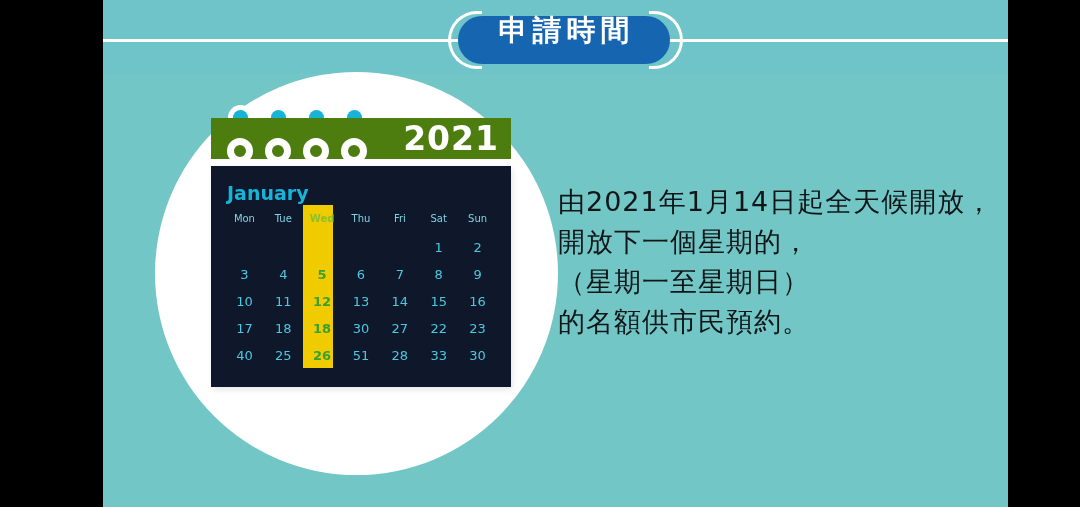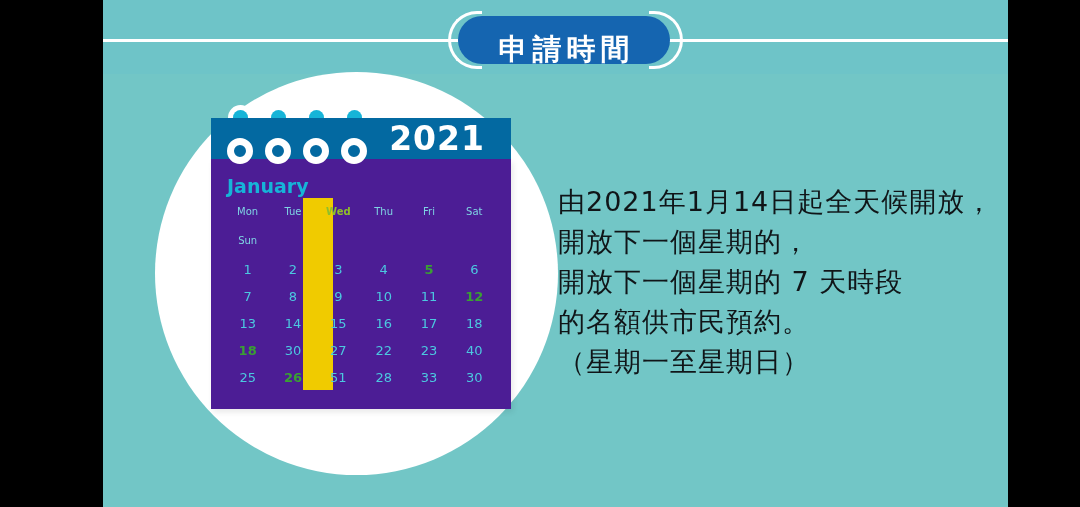--- a/index.html
+++ b/index.html
@@ -75,21 +75,21 @@
   
   .title-pill {
     position: absolute;
     left: 355px;
     top: 16px;
     width: 212px;
     height: 48px;
     background: #1565b0;
     border-radius: 26px;
     display: flex;
-    align-items: flex-end;
+    align-items: flex-start;
     justify-content: center;
   }
   .title-pill .title-text {
     color: #ffffff;
     font-size: 29px;
     font-weight: bold;
     letter-spacing: 5px;
     text-indent: 5px;
     line-height: 1;
     font-family: "DejaVu Sans", sans-serif;
@@ -131,25 +131,25 @@
     box-shadow: 0 0 0 5px #ffffff;
   }
   .ring.r1 { left: 4px; }
   .ring.r2 { left: 42px; }
   .ring.r3 { left: 80px; }
   .ring.r4 { left: 118px; }
 
   .cal-head {
     position: relative;
     height: 41px;
-    background: #0369a1;
+    background: #4d7c0f;
     display: flex;
     align-items: center;
     justify-content: flex-end;
-    padding-right: 26px;
+    padding-right: 12px;
     box-sizing: border-box;
     z-index: 3;
   }
   .cal-year {
     color: #ffffff;
     font-size: 33px;
     font-weight: bold;
     letter-spacing: 1px;
     line-height: 1;
     font-family: "DejaVu Sans", sans-serif;
@@ -167,38 +167,39 @@
     box-sizing: border-box;
     z-index: 4;
   }
   .hole.h1 { left: 16px; }
   .hole.h2 { left: 54px; }
   .hole.h3 { left: 92px; }
   .hole.h4 { left: 130px; }
 
   .cal-body {
     position: relative;
-    background: #4c1d95;
+    margin-top: 7px;
+    background: #0f172a;
     padding: 16px 14px 22px 14px;
     box-sizing: border-box;
     box-shadow: 2px 3px 6px rgba(0,0,0,0.09);
   }
 
   .cal-month {
     color: #16b4d8;
     font-size: 19px;
     font-weight: bold;
     margin: 0 0 6px 2px;
     font-family: "DejaVu Sans", sans-serif;
   }
 
   .cal-grid {
     position: relative;
     display: grid;
-    grid-template-columns: repeat(6, 1fr);
+    grid-template-columns: repeat(7, 1fr);
     row-gap: 9px;
   }
   .highlight-col {
     position: absolute;
     left: 28.57%;
     top: -5px;
     width: 11%;
     height: calc(100% + 8px);
     background: #f0cb00;
     z-index: 0;
@@ -345,23 +346,22 @@
           <div class="cell">28</div>
           <div class="cell">33</div>
           <div class="cell">30</div>
         </div>
       </div>
     </div>
 
     <div class="notice">
       <div class="line">由2021年1月14日起全天候開放，</div>
       <div class="line">開放下一個星期的，</div>
-      <div class="line">開放下一個星期的 7 天時段</div>
+      <div class="line">（星期一至星期日）</div>
       <div class="line">的名額供市民預約。</div>
-      <div class="line">（星期一至星期日）</div>
     </div>
 
   </div>
 
   <div class="bar left"></div>
   <div class="bar right"></div>
 
 </div>
 
 </body></html>

